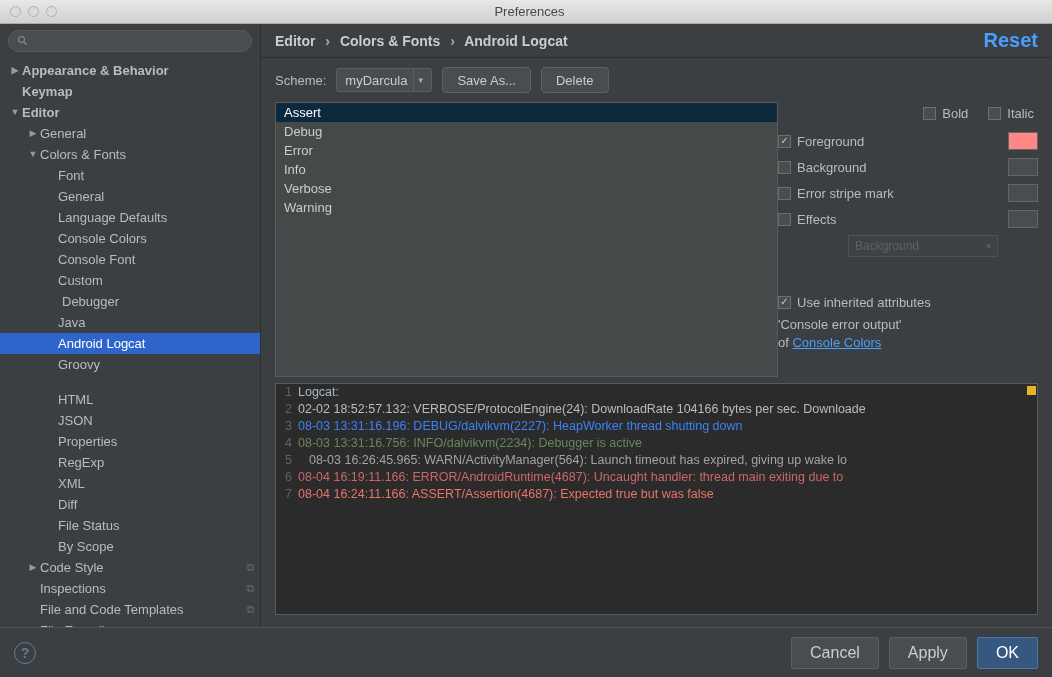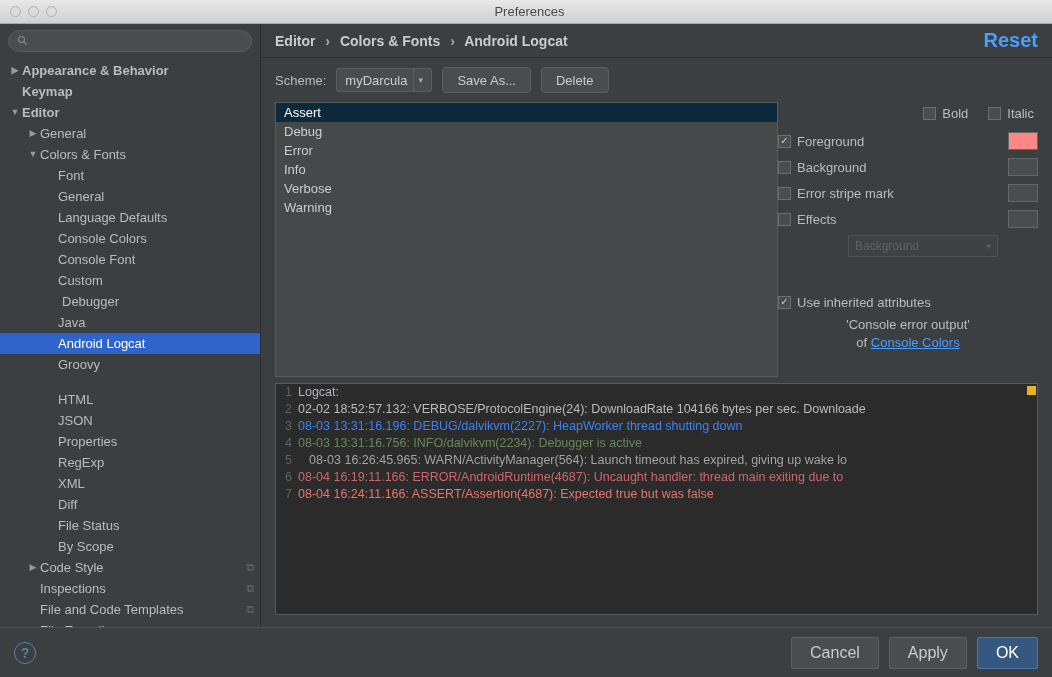--- a/index.html
+++ b/index.html
@@ -46,21 +46,21 @@
 .attrs { flex: 1; font-size: 13px; color: #bbb; padding-top: 4px; }
 .attr-toprow { display: flex; justify-content: flex-end; gap: 20px; padding-right: 4px; margin-bottom: 8px; }
 .ck { display: inline-flex; align-items: center; gap: 6px; }
 .ckbox { width: 13px; height: 13px; border: 1px solid #6e6e6e; background: #4a4d4f; display: inline-flex; align-items: center; justify-content: center; font-size: 10px; color: #ccc; line-height: 1; }
 .attr-row { display: flex; align-items: center; height: 24px; gap: 8px; margin-bottom: 2px; }
 .attr-row .swatch { width: 30px; height: 18px; border: 1px solid #666; margin-left: auto; }
 .attr-row .swatch.empty { background: #4a4d4f; }
 .effects-combo { margin: 4px 0 0 70px; width: 150px; height: 22px; border: 1px solid #5e5e5e; background: #424546; color: #777; font-size: 12px; display: flex; align-items: center; padding: 0 6px; opacity: 0.6; }
 .effects-combo .chev2 { margin-left: auto; font-size: 9px; }
 .inherit-sec { margin-top: 36px; }
-.inherit-note { text-align: center; font-size: 13px; color: #bbb; margin-top: 6px; line-height: 1.4; }
+.inherit-note { text-align: left; font-size: 13px; color: #bbb; margin-top: 6px; line-height: 1.4; }
 .inherit-note a { color: #4a9eff; text-decoration: underline; cursor: pointer; }
 
 
 .preview { margin: 6px 14px 0 14px; height: 232px; background: #2b2b2b; border: 1px solid #5a5a5a; font-family: Menlo, Consolas, monospace; font-size: 12.5px; line-height: 17px; overflow: hidden; position: relative; }
 .preview .marker { position: absolute; top: 2px; right: 1px; width: 9px; height: 9px; background: #e6b422; }
 .pline { display: flex; white-space: nowrap; }
 .gutter { width: 22px; text-align: right; padding-right: 6px; color: #606366; }
 .ptext { color: #a9b7c6; }
 .c-verbose { color: #bbbbbb; }
 .c-debug { color: #3b82f6; }

